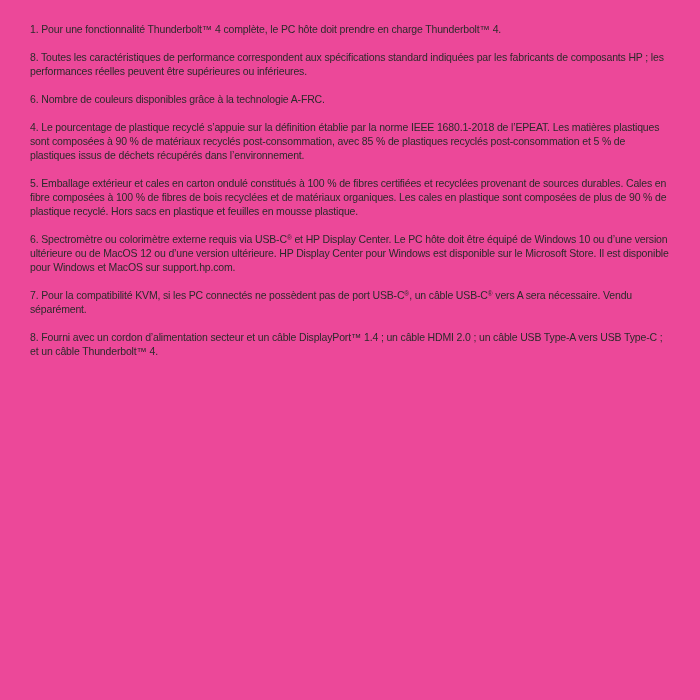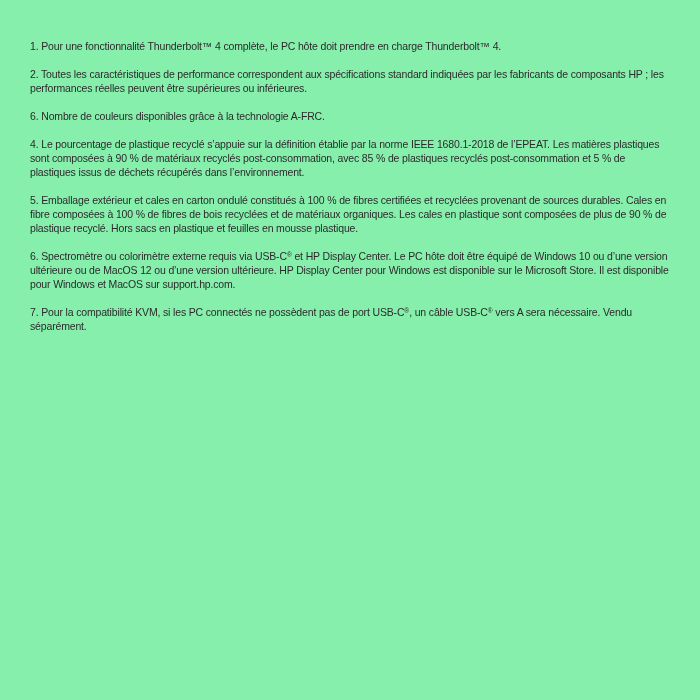--- a/index.html
+++ b/index.html
@@ -7,22 +7,22 @@
     padding: 0;
     width: 700px;
     height: 700px;
     background: #ffffff;
     overflow: hidden;
   }
   .page {
     box-sizing: border-box;
     width: 700px;
     height: 700px;
-    padding: 39px 28px 0 30px;
-    background: #86efac;
+    padding: 22px 28px 0 30px;
+    background: #ec4899;
     font-family: "Liberation Sans", "DejaVu Sans", sans-serif;
   }
   .fn {
     margin: 0 0 14px 0;
     font-size: 10.5px;
     line-height: 14px;
     letter-spacing: -0.015em;
     color: #2b2b2b;
     font-weight: 400;
     text-align: left;
@@ -33,20 +33,21 @@
     vertical-align: 3.5px;
     letter-spacing: 0;
   }
 </style>
 </head>
 <body>
 
 <main class="page">
   <section>
     <p class="fn">1. Pour une fonctionnalité Thunderbolt™ 4 complète, le PC hôte doit prendre en charge Thunderbolt™ 4.</p>
-    <p class="fn">2. Toutes les caractéristiques de performance correspondent aux spécifications standard indiquées par les fabricants de composants HP ; les performances réelles peuvent être supérieures ou inférieures.</p>
+    <p class="fn">8. Toutes les caractéristiques de performance correspondent aux spécifications standard indiquées par les fabricants de composants HP ; les performances réelles peuvent être supérieures ou inférieures.</p>
     <p class="fn">6. Nombre de couleurs disponibles grâce à la technologie A-FRC.</p>
     <p class="fn">4. Le pourcentage de plastique recyclé s’appuie sur la définition établie par la norme IEEE 1680.1-2018 de l’EPEAT. Les matières plastiques sont composées à 90 % de matériaux recyclés post-consommation, avec 85 % de plastiques recyclés post-consommation et 5 % de plastiques issus de déchets récupérés dans l’environnement.</p>
     <p class="fn">5. Emballage extérieur et cales en carton ondulé constitués à 100 % de fibres certifiées et recyclées provenant de sources durables. Cales en fibre composées à 100 % de fibres de bois recyclées et de matériaux organiques. Les cales en plastique sont composées de plus de 90 % de plastique recyclé. Hors sacs en plastique et feuilles en mousse plastique.</p>
     <p class="fn">6. Spectromètre ou colorimètre externe requis via USB-C<sup class="reg">®</sup> et HP Display Center. Le PC hôte doit être équipé de Windows 10 ou d’une version ultérieure ou de MacOS 12 ou d’une version ultérieure. HP Display Center pour Windows est disponible sur le Microsoft Store. Il est disponible pour Windows et MacOS sur support.hp.com.</p>
     <p class="fn">7. Pour la compatibilité KVM, si les PC connectés ne possèdent pas de port USB-C<sup class="reg">®</sup>, un câble USB-C<sup class="reg">®</sup> vers A sera nécessaire. Vendu séparément.</p>
+    <p class="fn">8. Fourni avec un cordon d’alimentation secteur et un câble DisplayPort™ 1.4 ; un câble HDMI 2.0 ; un câble USB Type-A vers USB Type-C ; et un câble Thunderbolt™ 4.</p>
   </section>
 </main>
 
 </body></html>

